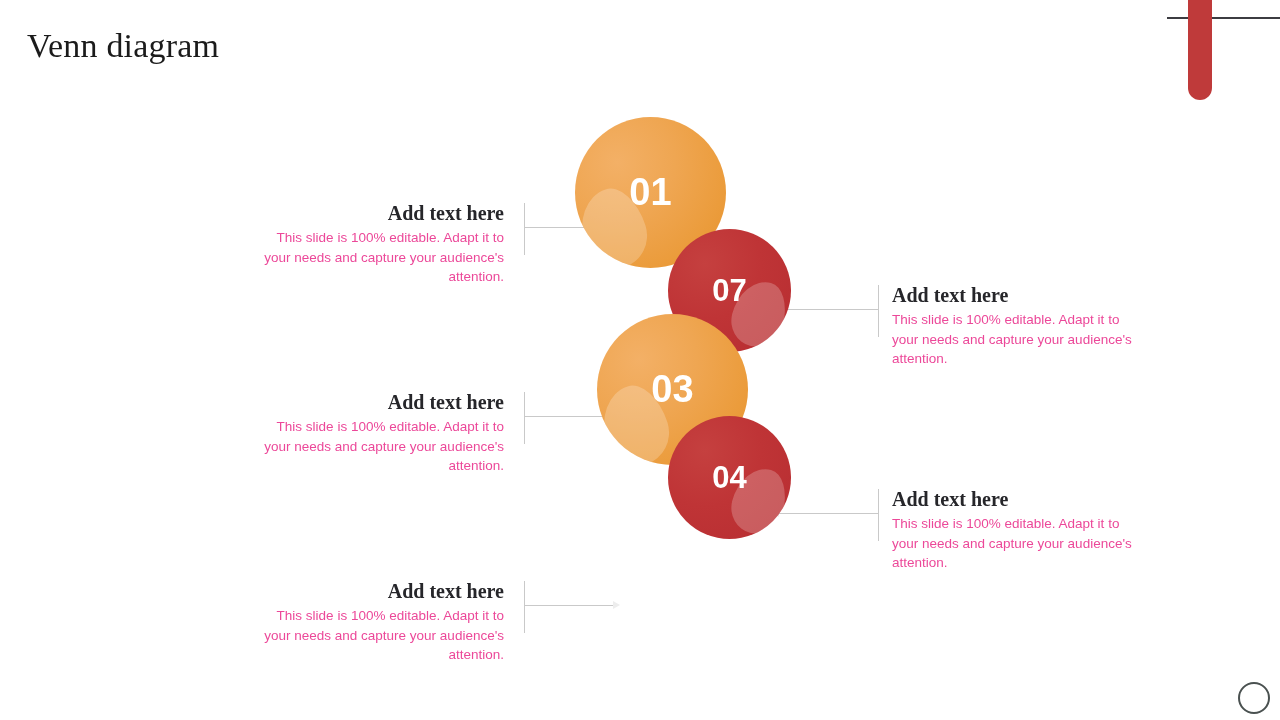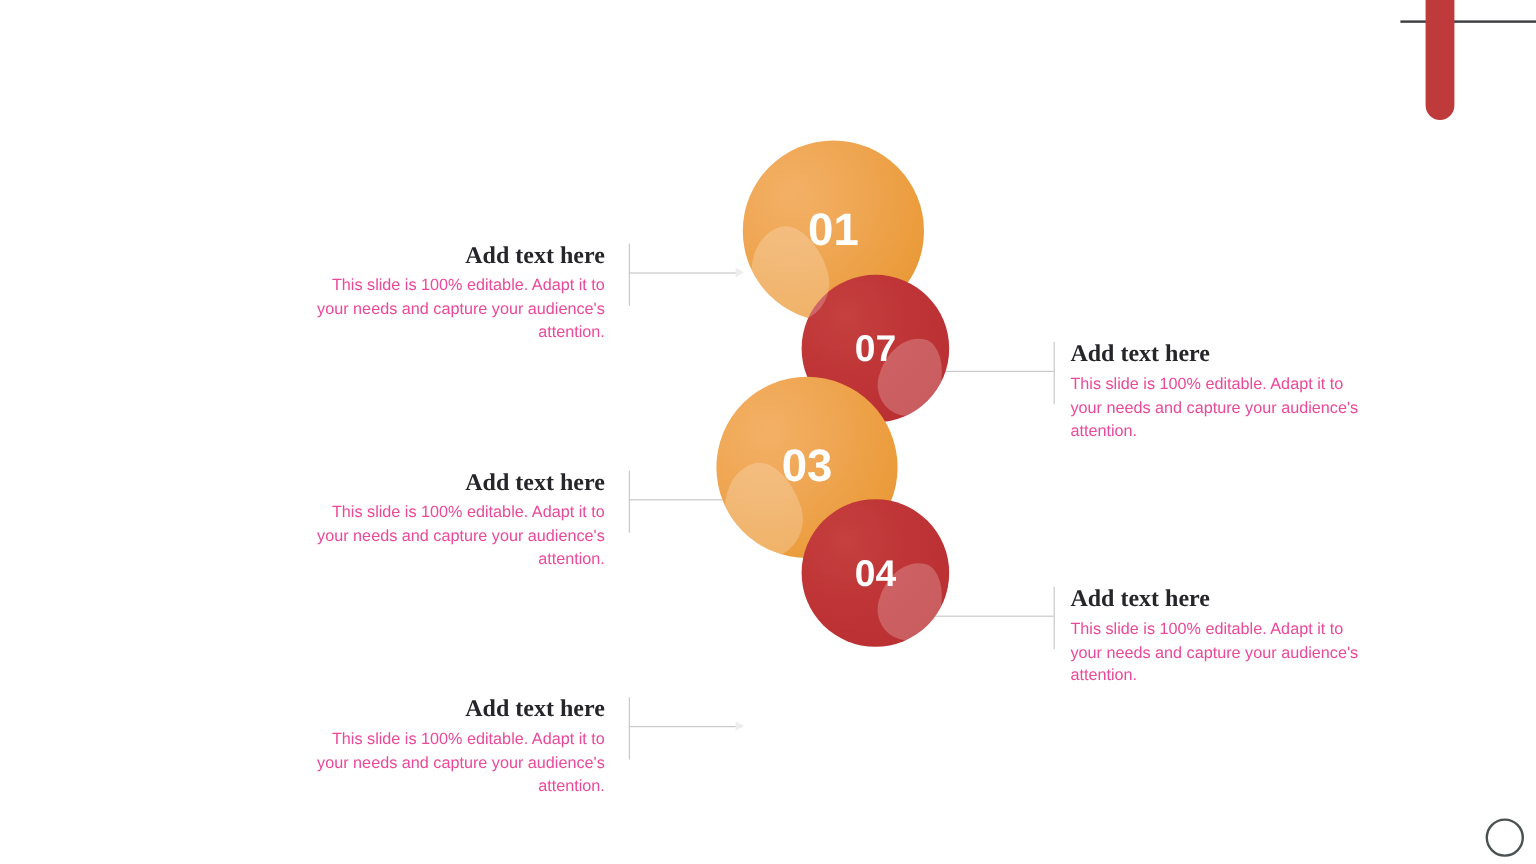--- a/index.html
+++ b/index.html
@@ -54,21 +54,21 @@
     width:151px;height:151px;
     background:radial-gradient(circle at 28% 30%, #f3b066 0%, #efa652 38%, #eb9c3c 72%, #e5912b 100%);
     font-size:38px;
   }
   .c-red{
     width:123px;height:123px;
     background:radial-gradient(circle at 30% 28%, #c5403f 0%, #bf3436 45%, #b72d31 100%);
     font-size:31px;
   }
   
-  #circle-1{left:619px;top:117px;}
+  #circle-1{left:575px;top:117px;}
   #circle-2{left:668px;top:229px;}
   #circle-3{left:597px;top:314px;}
   #circle-4{left:668px;top:416px;}
   #circle-5{left:597px;top:513px;}
 
   
   .c-orange .drop{width:64px;height:80px;left:6px;top:72px;transform:rotate(-18deg);}
   .c-red   .drop{width:52px;height:66px;right:6px;top:52px;transform:rotate(14deg);}
 
   
@@ -102,20 +102,21 @@
   #text-3{left:252px;top:392px;}
   #text-5{left:252px;top:581px;}
   #text-2{left:892px;top:285px;}
   #text-4{left:892px;top:489px;}
 </style>
 </head>
 <body>
 
 <div class="slide">
 
+  <div class="page-title">Venn diagram</div>
 
   <div class="deco-line"></div>
   <div class="deco-bar"></div>
   <div class="deco-circle"></div>
 
   <div class="conn">
     <div class="vtick" style="left:524px;top:203px;height:52px;"></div>
     <div class="hline" style="left:524px;top:227px;width:94px;"></div>
     <div class="arrow arrow-right" style="left:613px;top:223px;"></div>
   </div>

